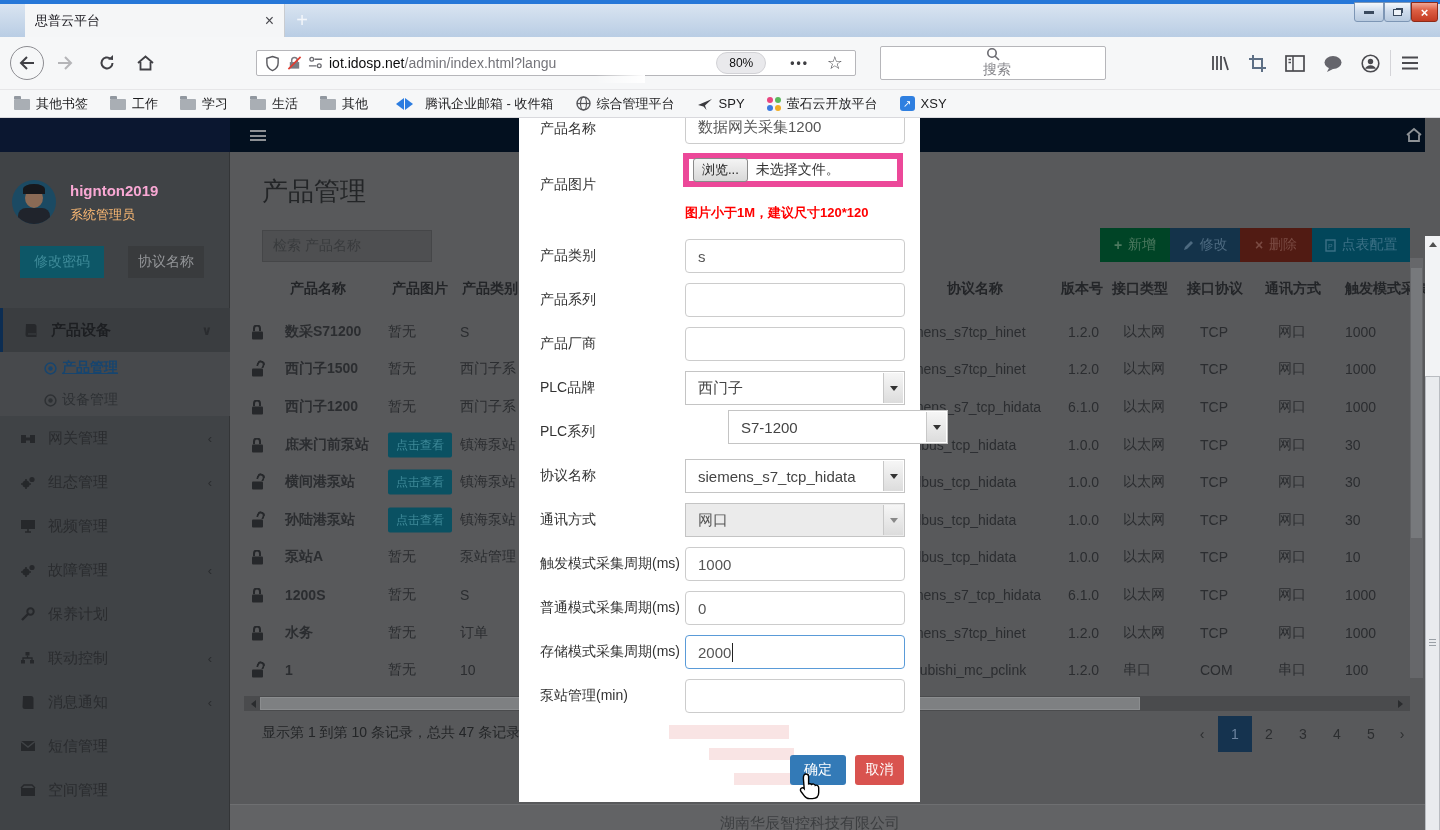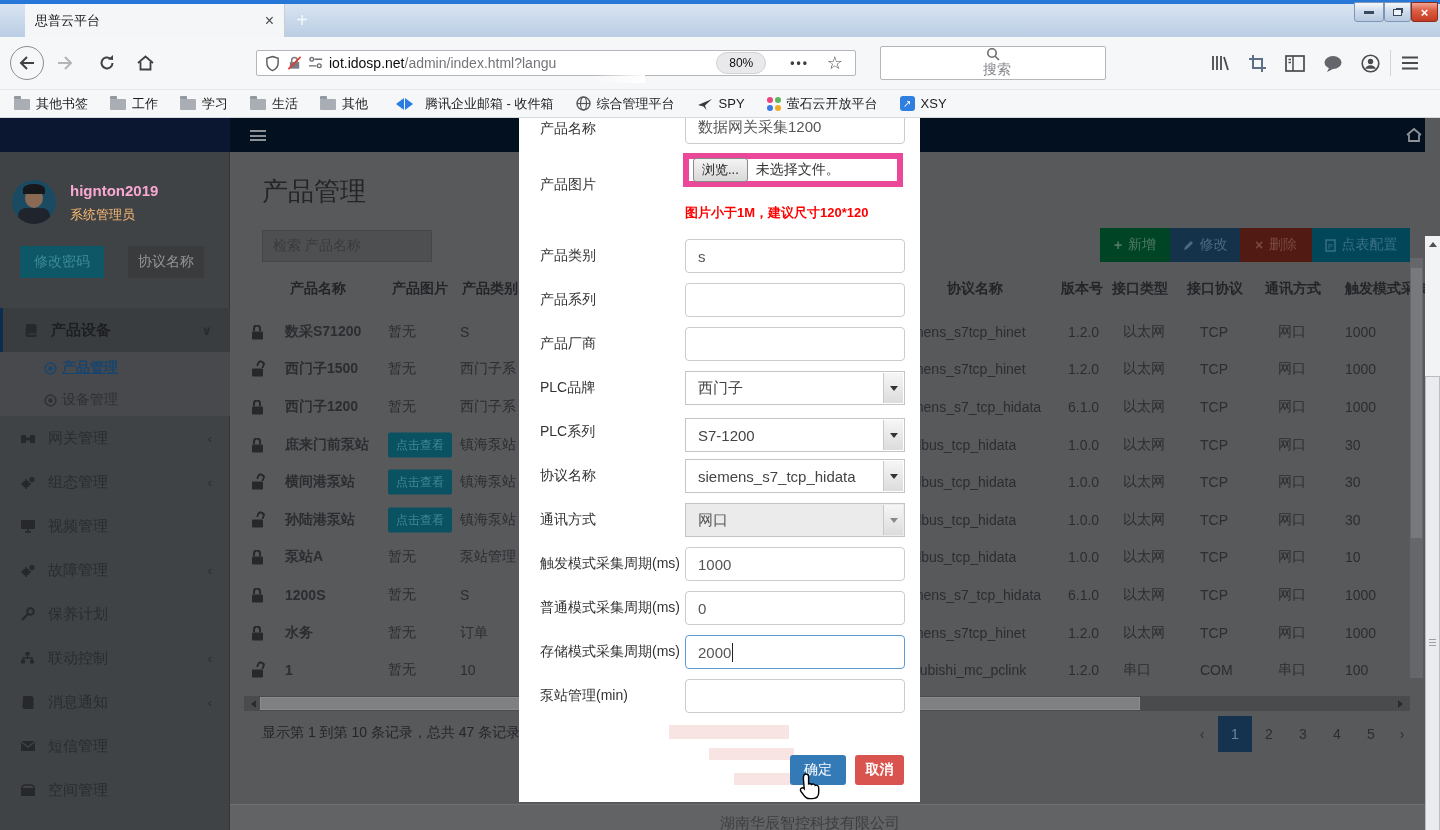--- a/index.html
+++ b/index.html
@@ -123,21 +123,21 @@
   .mselect{position:absolute;left:166px;width:220px;height:34px;border:1px solid #c4c4c4;background:#fff;display:flex;align-items:center;padding-left:12px;font-size:15px;color:#444;}
   .mselect .arr{position:absolute;right:1px;top:1px;bottom:1px;width:20px;background:linear-gradient(#f6f6f6,#dcdcdc);border-left:1px solid #c8c8c8;display:flex;align-items:center;justify-content:center;}
   .tri-dn{width:0;height:0;border:4px solid transparent;border-top:5px solid #333;margin-top:4px;}
   .mselect.disabled{background:#ebebeb;color:#555;}
   .filebox{position:absolute;left:164px;top:35px;width:220px;height:34px;border:6px solid #ec4899;display:flex;align-items:center;padding-left:4px;gap:8px;}
   .browsebtn{height:24px;padding:0 8px;border:1px solid #8a8a8a;border-radius:3px;background:linear-gradient(#f4f4f4,#d8d8d8);font-size:13px;color:#222;display:flex;align-items:center;}
   .filestatus{font-size:14px;color:#333;}
   .redhint{position:absolute;left:166px;top:86px;font-size:13px;color:#f00;font-weight:bold;white-space:nowrap;}
   .mbtn{position:absolute;top:637px;height:30px;border-radius:3px;color:#fff;font-size:14px;display:flex;align-items:center;justify-content:center;}
   .mbtn.ok{left:271px;width:56px;background:#337ab7;}
-  .mbtn.cancel{left:336px;width:49px;background:#d9534f;font-weight:bold;}
+  .mbtn.cancel{left:336px;width:49px;background:#d9534f;}
   .ghost{position:absolute;background:#f3caca;opacity:.5;}
 
   .cursor{left:797px;top:772px;z-index:20;}
 </style>
 </head>
 <body>
 
 <div class="stage">
 
   <div class="abs topstrip"></div>
@@ -676,21 +676,21 @@
       <div class="mlabel" style="top:217px;">产品厂商</div>
 
       <div class="mselect" style="top:253px;">
           <span>西门子</span>
           <span class="arr">
             <i class="tri-dn"></i>
           </span>
         </div>
       <div class="mlabel" style="top:261px;">PLC品牌</div>
 
-      <div class="mselect" style="top:300px;">
+      <div class="mselect" style="top:292px;margin-left:43px;">
           <span>S7-1200</span>
           <span class="arr">
             <i class="tri-dn"></i>
           </span>
         </div>
       <div class="mlabel" style="top:305px;">PLC系列</div>
 
       <div class="mselect" style="top:341px;">
           <span>siemens_s7_tcp_hidata</span>
           <span class="arr">

